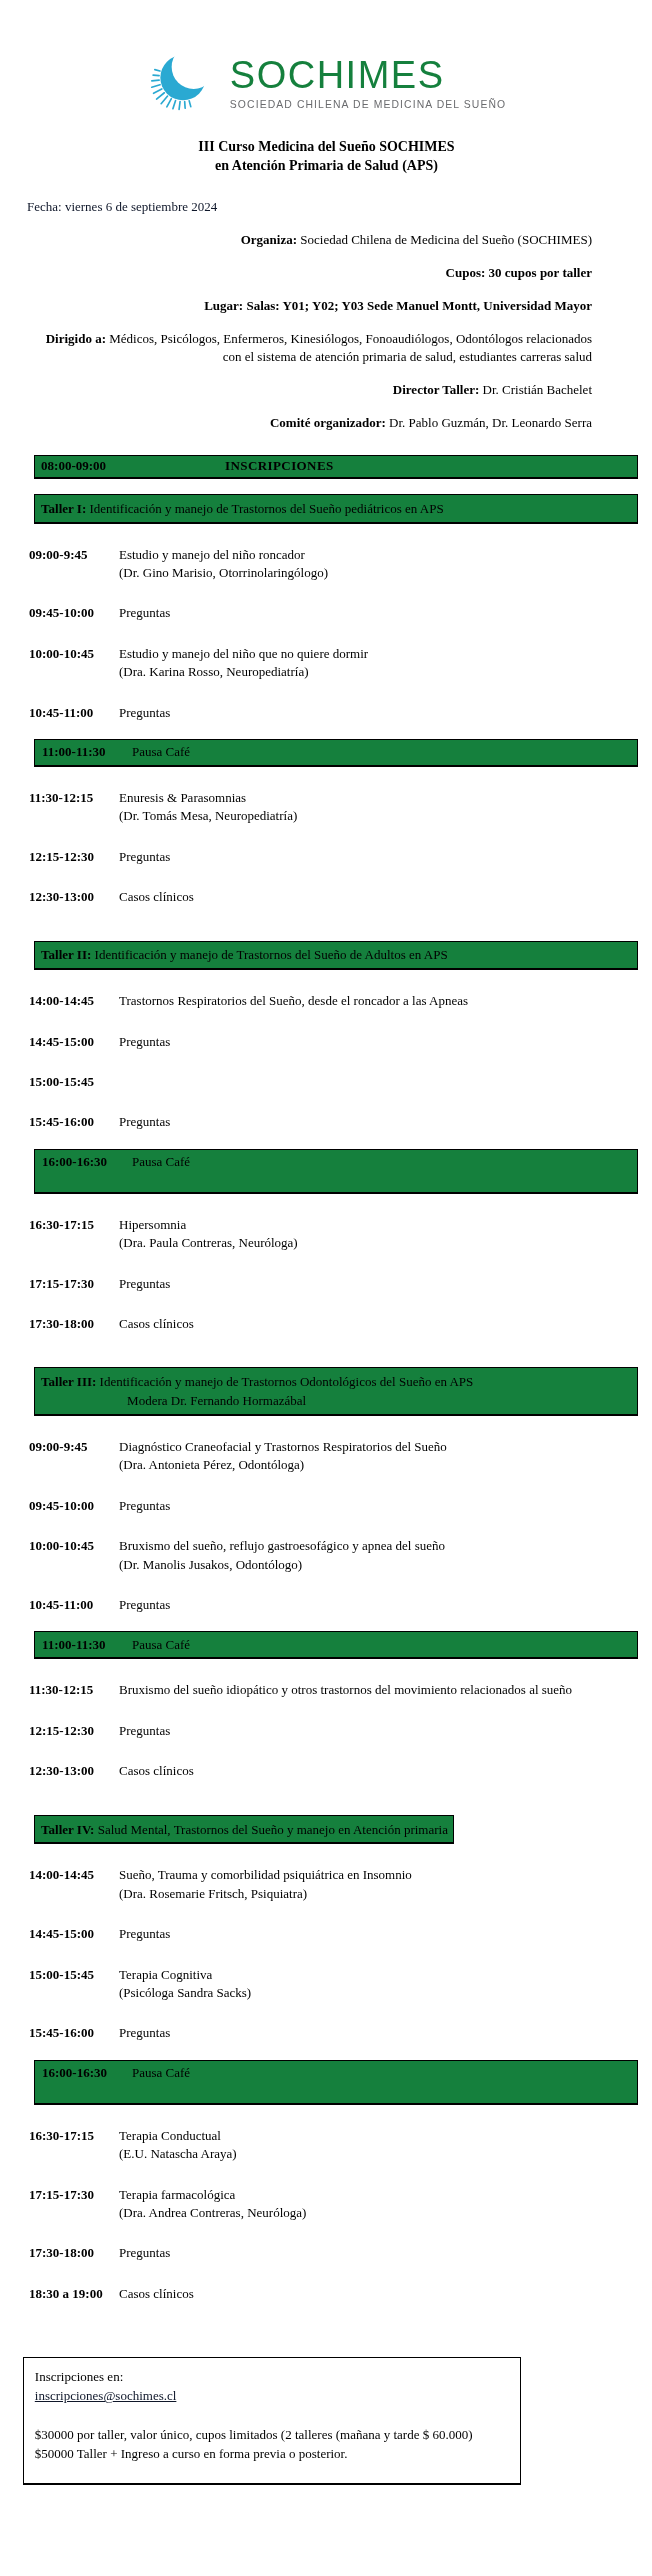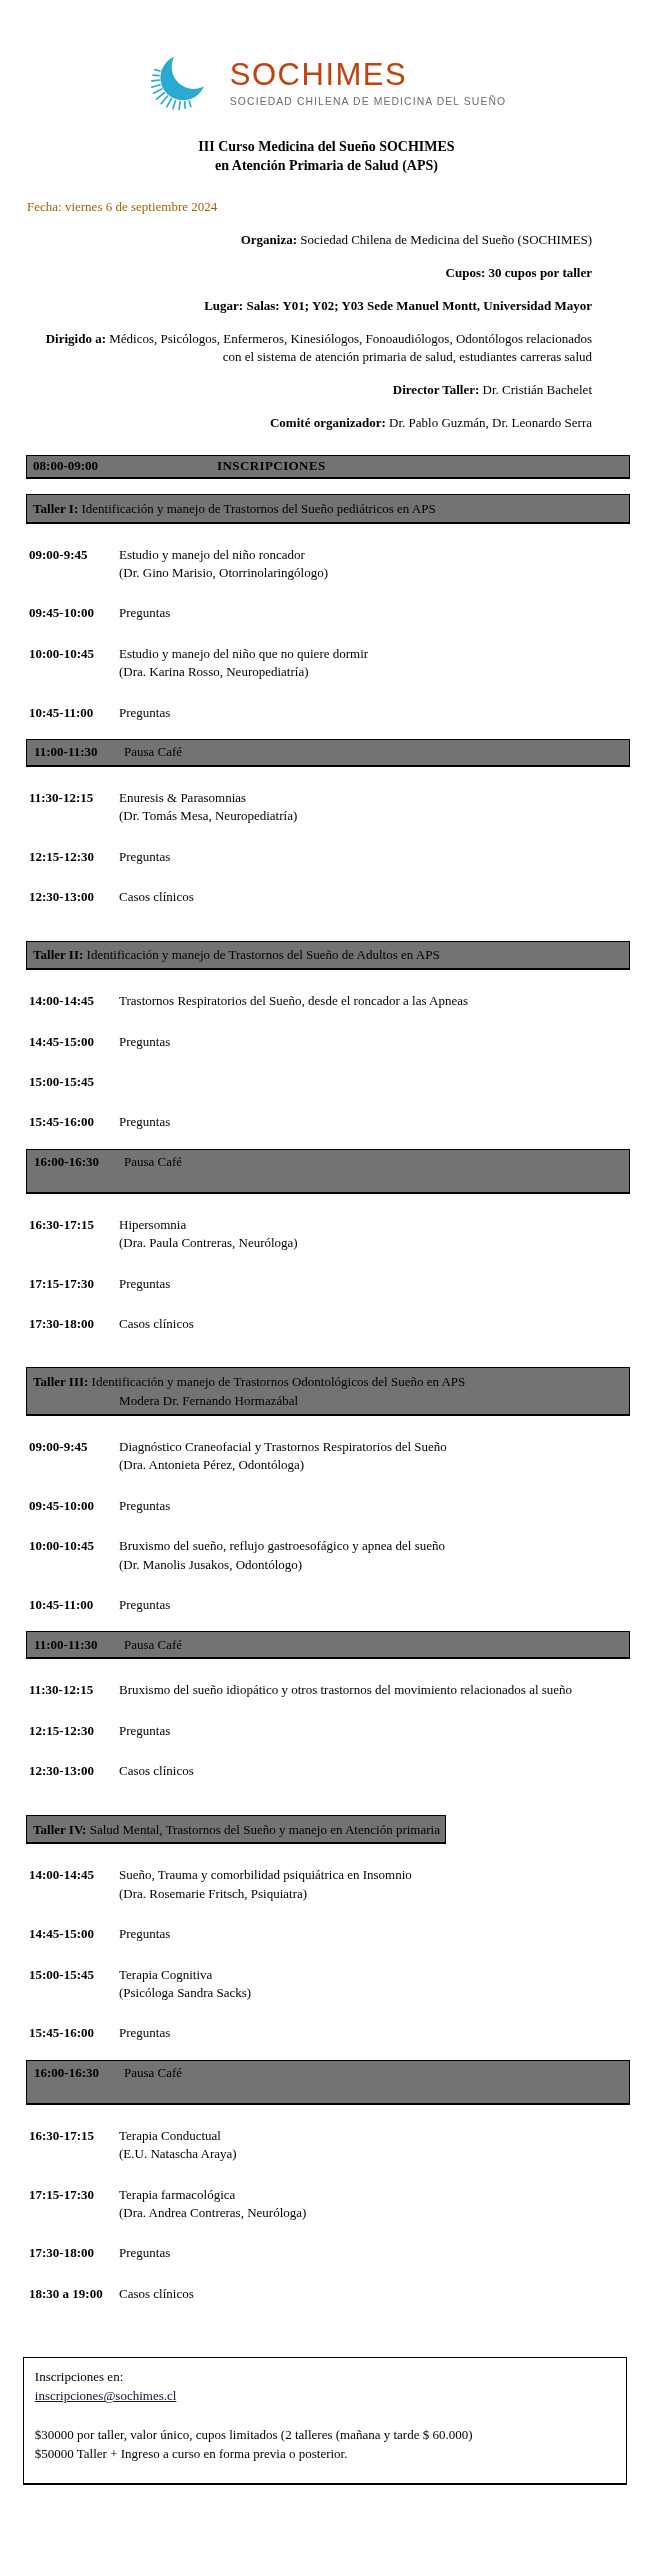--- a/index.html
+++ b/index.html
@@ -3,49 +3,49 @@
 <meta charset="utf-8">
 <style>
   html,body{margin:0;padding:0;background:#ffffff;}
   body{width:653px;height:2576px;font-family:"Liberation Serif",serif;font-size:13px;color:#000;}
   .page{position:relative;width:653px;padding-top:41px;box-sizing:border-box;}
 
   
   .logo{display:flex;justify-content:center;align-items:center;gap:3.1px;}
   .moon{flex-shrink:0;}
   .logo-text{display:flex;flex-direction:column;}
-  .brand{font-family:"Liberation Sans",sans-serif;font-weight:400;font-size:31px;line-height:1;color:#c2410c;letter-spacing:1.5px;}
+  .brand{font-family:"Liberation Sans",sans-serif;font-weight:400;font-size:38px;line-height:1;color:#15803d;letter-spacing:1.5px;}
   .tagline{font-family:"Liberation Sans",sans-serif;font-size:10.4px;color:#6A6B6E;letter-spacing:1.1px;margin-top:5.4px;}
 
   .title{margin-top:12.3px;text-align:center;font-weight:bold;font-size:14px;line-height:19px;}
 
   
-  .fecha{margin:23px 23px 0 27px;color:#a16207;line-height:17px;}
+  .fecha{margin:23px 23px 0 27px;color:#0f172a;line-height:17px;}
   .info{margin:0 23px 0 27px;text-align:right;}
   .info-row{margin-top:15.4px;line-height:17.7px;max-width:565px;}
   .info-row b{font-weight:bold;}
 
   
-  .box{margin-left:26px;width:604px;box-sizing:border-box;border:1.5px solid #000;border-bottom-width:2.3px;background:#737373;}
+  .box{margin-left:34px;width:604px;box-sizing:border-box;border:1.5px solid #000;border-bottom-width:2.3px;background:#15803d;}
   .banner{margin-top:23px;height:24px;display:flex;align-items:center;padding-left:6.1px;font-weight:bold;}
   .banner-label{margin-left:94px;letter-spacing:0.4px;}
   .taller{margin-top:34px;padding:3.8px 6.1px;line-height:19px;}
   .banner + .taller{margin-top:15.4px;}
   .taller.narrow{width:fit-content;max-width:604px;padding-right:4.6px;}
   .taller-line2{margin-left:86px;}
 
   .session{display:flex;margin:22px 23px 0 29px;line-height:18.4px;}
   .s-time{width:90px;flex-shrink:0;font-weight:bold;}
   .s-body{flex:1;}
 
   .pausa{margin-top:17px;min-height:28px;display:flex;align-items:center;padding-left:7px;}
   .pausa.tall{min-height:45px;align-items:flex-start;padding-top:4.6px;}
 
   
-  .footer{margin-top:54px;margin-left:23px;width:604px;box-sizing:border-box;border:1.5px solid #000;border-bottom-width:2.3px;padding:9.2px 10.8px 20px 10.8px;line-height:19px;}
+  .footer{margin-top:54px;margin-left:23px;width:498px;box-sizing:border-box;border:1.5px solid #000;border-bottom-width:2.3px;padding:9.2px 10.8px 20px 10.8px;line-height:19px;}
   .email{color:#0f172a;text-decoration:underline;cursor:pointer;}
   .price1{margin-top:20px;}
 </style>
 </head>
 <body>
 
 <div class="page">
 
   <div class="logo">
     <svg class="moon" width="80" height="84" viewBox="0 0 120 112" aria-hidden="true">

